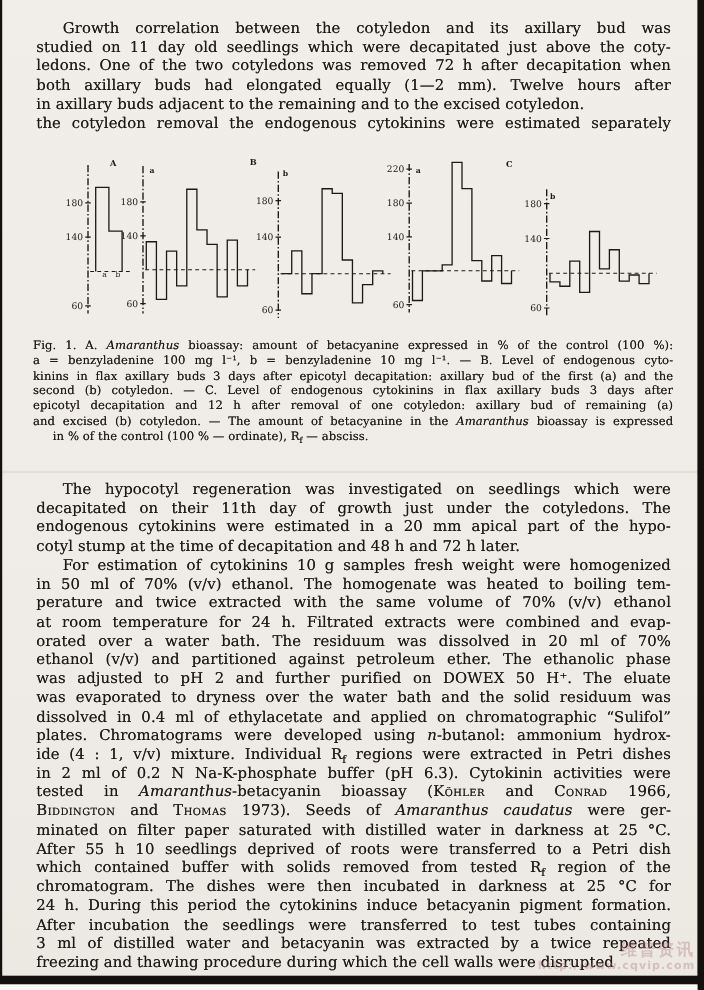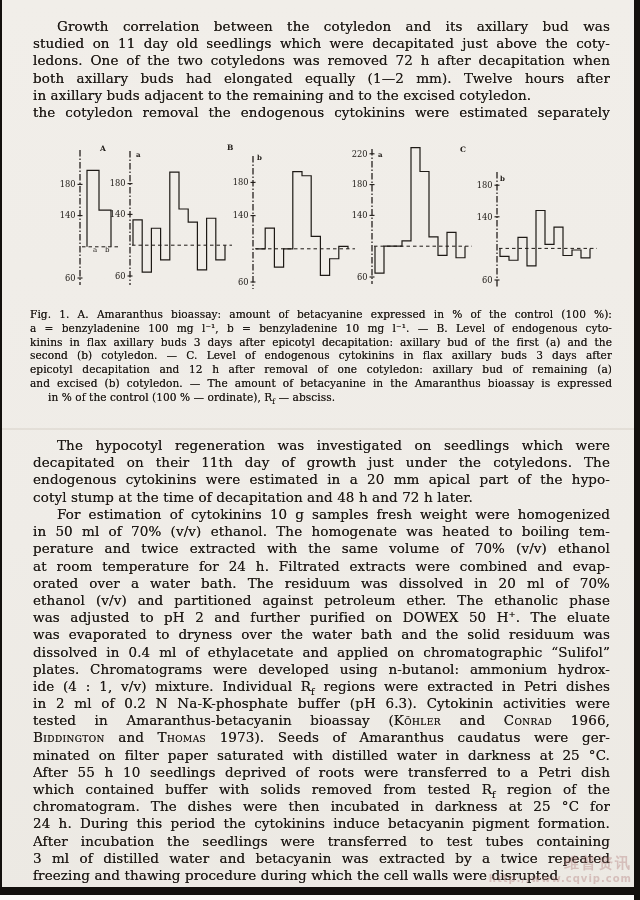--- a/index.html
+++ b/index.html
@@ -14,21 +14,21 @@
     height:17.2px;line-height:17.2px;overflow:hidden;
     text-align:justify;text-align-last:justify;
     font-size:13.5px;letter-spacing:.1px;
     text-shadow:0 0 .45px rgba(25,18,12,.75);
     white-space:nowrap0; 
   }
   .para .line.last{text-align-last:left;}
   .line.indent{text-indent:24px;}
   .caption .line{height:13.8px;line-height:13.8px;font-size:10.6px;letter-spacing:.05px;}
   .caption .line.last{text-align-last:left;margin-left:18px;}
-  .seg-i{}
+  .seg-i{font-style:italic;}
   .seg-sc{font-variant:small-caps;letter-spacing:.4px;}
   .seg-sub{vertical-align:sub;font-size:70%;}
   #figure-wrap{position:absolute;left:0;top:0;width:640px;height:900px;pointer-events:none;}
   .scan-edge{position:absolute;background:#13100d;}
   .edge-left{left:0;top:0;width:2px;height:893px;}
   .edge-right{left:634px;top:0;width:6px;height:900px;}
   .edge-bottom{left:0;top:887px;width:640px;height:8px;}
   .edge-bottom-white{position:absolute;left:0;top:895px;width:634px;height:5px;background:#fbfaf8;}
   .scan-streak{position:absolute;left:0;top:428px;width:640px;height:2px;background:#d9d4cb;opacity:.55;}
   .watermark{

